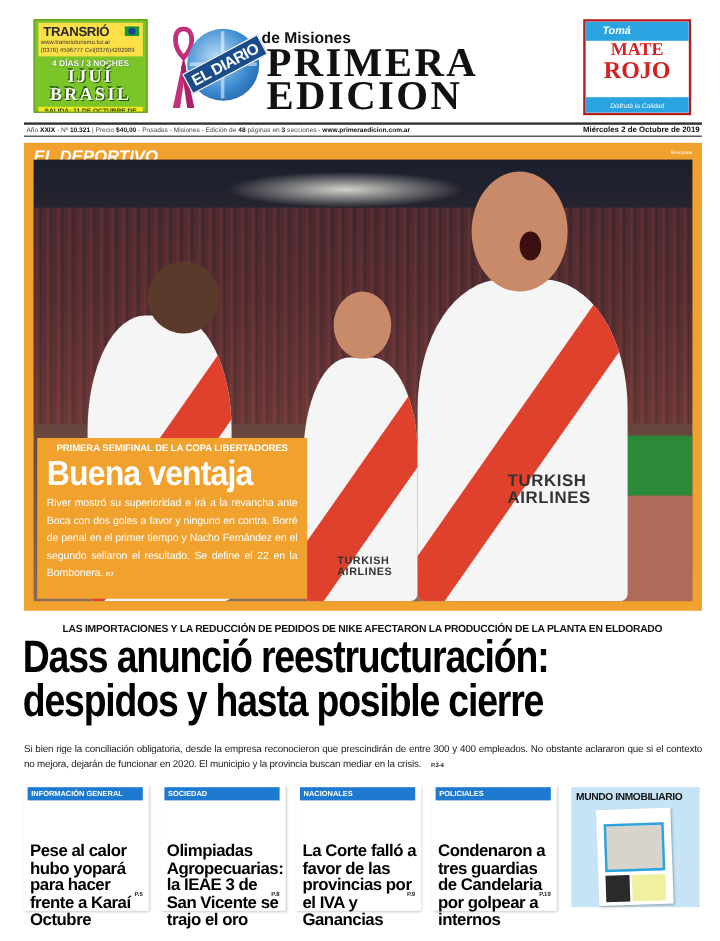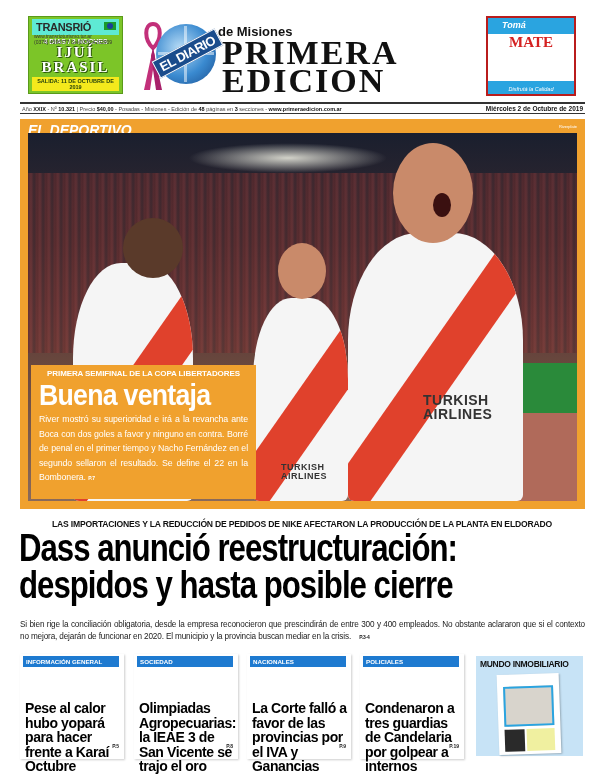--- a/index.html
+++ b/index.html
@@ -5,21 +5,21 @@
   * { box-sizing: border-box; margin: 0; padding: 0; }
   html, body { width: 600px; height: 784px; background: #ffffff; overflow: hidden; }
   body { font-family: "Liberation Sans", sans-serif; color: #111; position: relative; }
 
   
   .masthead { position: absolute; left: 0; top: 0; width: 600px; height: 100px; }
   .ad-transrio {
     position: absolute; left: 28px; top: 16px; width: 95px; height: 78px;
     background: #7cc528; border: 1px solid #5a9a1a; text-align: center; overflow: hidden;
   }
-  .ad-transrio .logo-box { background: #5eead4; margin: 2px 3px 0; height: 16px; position: relative; }
+  .ad-transrio .logo-box { background: #fde047; margin: 2px 3px 0; height: 28px; position: relative; }
   .ad-transrio .logo {
     font-family: "Liberation Sans", sans-serif; font-size: 11px; font-weight: bold; color: #2a2a2a;
     position: absolute; left: 4px; top: 2px; letter-spacing: -0.3px;
   }
   .ad-transrio .flag { position: absolute; right: 3px; top: 3px; width: 12px; height: 8px; background: #1a9a2a; }
   .ad-transrio .flag::after { content: ""; position: absolute; left: 3px; top: 1px; width: 6px; height: 6px; border-radius: 50%; background: #1c3f9a; }
   .ad-transrio .web { position: absolute; left: 2px; top: 14px; font-size: 5px; color: #333; white-space: nowrap; }
   .ad-transrio .phone { position: absolute; left: 2px; top: 20px; font-size: 5px; color: #333; white-space: nowrap; }
   .ad-transrio .days { font-size: 7px; font-weight: bold; color: #fff; margin-top: 3px; text-shadow: 0 0 1px #2d5a0a; }
   .ad-transrio .dest1, .ad-transrio .dest2 {
@@ -197,20 +197,21 @@
     <div class="eldiario">EL DIARIO</div>
     <div class="de-misiones">de Misiones</div>
     <div class="primera">PRIMERA</div>
     <div class="edicion">EDICION</div>
   </div>
 
   <div class="ad-materojo">
     <div class="band-top"></div>
     <div class="toma">Tomá</div>
     <div class="mate">MATE</div>
+    <div class="rojo">ROJO</div>
     <div class="terere">Tereré</div>
     <div class="band-bot"></div>
     <div class="disfruta">Disfrutá la Calidad</div>
   </div>
 </header>
 
 <div class="infobar">
   <span class="left">
     <span>Año</span>
     <b>XXIX</b>

